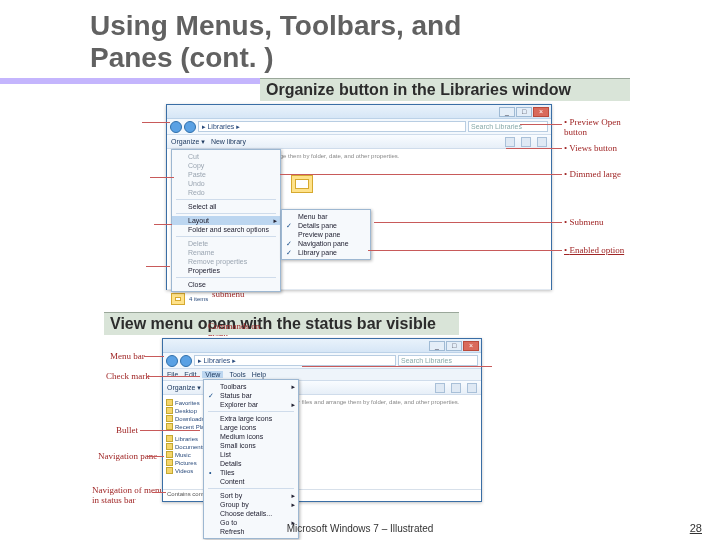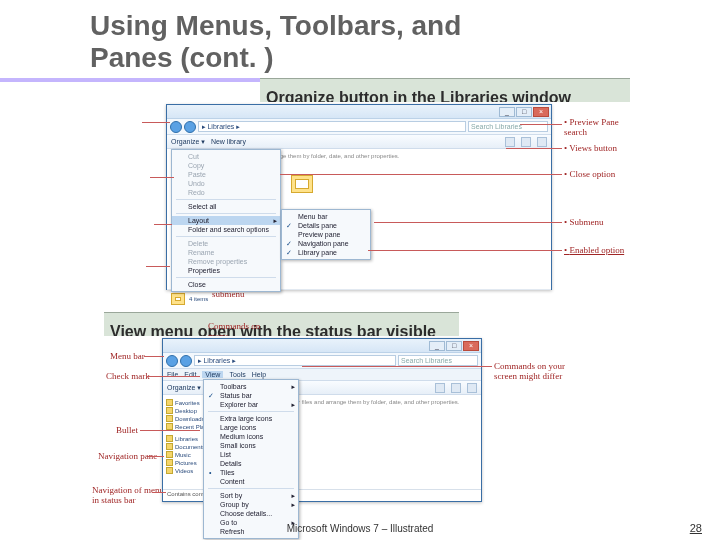--- a/index.html
+++ b/index.html
@@ -11,31 +11,31 @@
     position: relative;
     overflow: hidden;
   }
   .slide-title {
     font-family: "Trebuchet MS", Verdana, sans-serif;
     font-weight: 700;
     font-size: 28px;
     color: #616161;
     padding: 10px 0 4px 90px;
     line-height: 1.15;
-    border-bottom: 4px solid #c4b5fd;
+    border-bottom: 6px solid #c4b5fd;
     width: 540px;
     margin-left: 0;
   }
   .caption {
     font-weight: 700;
     font-size: 16px;
     color: #2c2c2c;
     background: #d9e4d8;
     border-top: 1px solid #9aa79a;
-    padding: 10px 6px;
+    padding: 2px 6px;
     display: inline-block;
   }
   .cap1 { position:absolute; top:78px; left:260px; width:370px; }
   .cap2 { position:absolute; top:312px; left:104px; width:355px; }
 
   
   .fig {
     position: absolute;
     background: #fff;
   }
@@ -145,23 +145,23 @@
 <div class="caption cap1">Organize button in the Libraries window</div>
 <div class="caption cap2">View menu open with the status bar visible</div>
 
 <div class="fig fig1">
 
   <div class="lbl l1">Toolbar</div>
   <div class="lbl l2">Arrow indicates submenu</div>
   <div class="lbl l3">Commands on menu</div>
   <div class="lbl l4">Details pane</div>
 
-  <div class="lbl r1 bullet" style="left:460px;top:16px">Preview Pane search</div>
+  <div class="lbl r1 bullet" style="left:460px;top:16px">Preview Open button</div>
   <div class="lbl r2 bullet" style="left:460px;top:42px">Views button</div>
-  <div class="lbl r3 bullet" style="left:460px;top:68px">Close option</div>
+  <div class="lbl r3 bullet" style="left:460px;top:68px">Dimmed large</div>
   <div class="lbl r4 bullet" style="left:460px;top:116px">Submenu</div>
   <div class="lbl r5 bullet" style="left:460px;top:144px">Enabled option</div>
 
   <div class="win" style="left:62px; top:2px; width:386px; height:186px;">
     <div class="titlebar">
       <div class="tbtn">_</div>
       <div class="tbtn">□</div>
       <div class="tbtn red">×</div>
     </div>
     <div class="addrbar">
@@ -235,21 +235,20 @@
   <div class="line" style="top:148px;left:264px;width:194px"></div>
 </div>
 
 <div class="fig fig2">
 
   <div class="lbl m1" style="left:6px;top:16px">Menu bar</div>
   <div class="lbl m2" style="left:2px;top:36px">Check mark</div>
   <div class="lbl m3" style="left:12px;top:90px">Bullet</div>
   <div class="lbl m4" style="left:-6px;top:116px">Navigation pane</div>
   <div class="lbl m5" style="left:-12px;top:150px">Navigation of menu in status bar</div>
-  <div class="lbl mr" style="left:390px;top:26px">Commands on your screen might differ</div>
 
   <div class="win" style="left:58px; top:2px; width:320px; height:164px;">
     <div class="titlebar">
       <div class="tbtn">_</div>
       <div class="tbtn">□</div>
       <div class="tbtn red">×</div>
     </div>
     <div class="addrbar">
       <div class="navbtn"></div>
       <div class="navbtn"></div>

